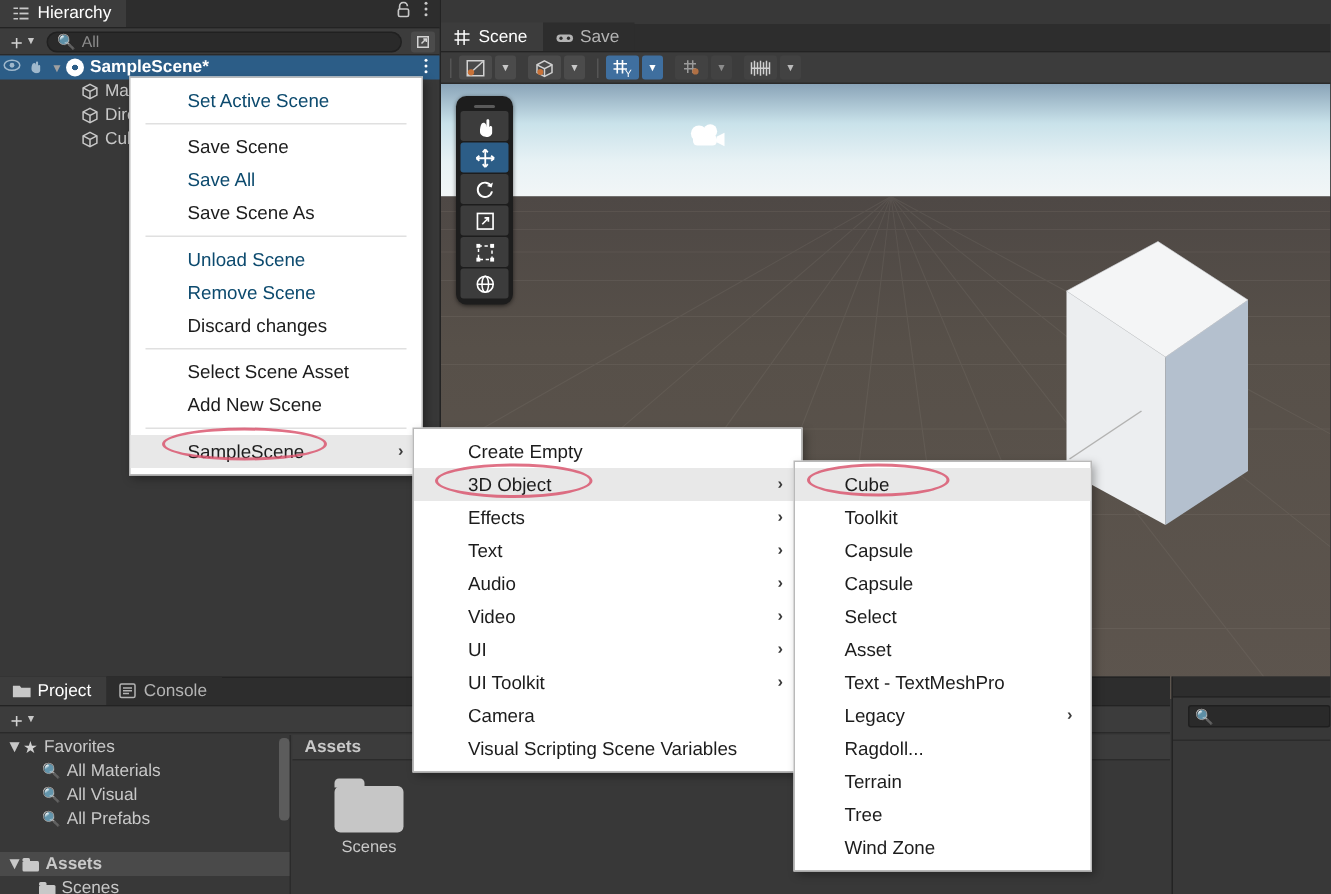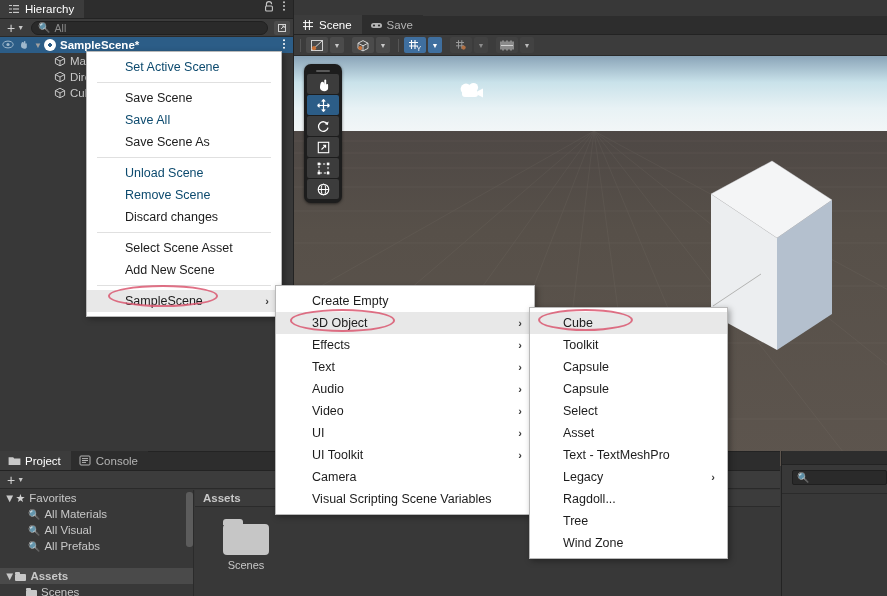--- a/index.html
+++ b/index.html
@@ -698,20 +698,23 @@
       <span>Text - TextMeshPro</span>
       </div>
     <div class="mi">
       <span>Legacy</span>
       <span class="arrow">›</span>
       </div>
     <div class="mi">
       <span>Ragdoll...</span>
       </div>
     <div class="mi">
+      <span>Terrain</span>
+      </div>
+    <div class="mi">
       <span>Tree</span>
       </div>
     <div class="mi">
       <span>Wind Zone</span>
       </div>
   </div>
 
   <div class="ellipse" style="left:108px; top:285px; width:110px; height:22px;"></div>
   <div class="ellipse" style="left:290px; top:309px; width:105px; height:23px;"></div>
   <div class="ellipse" style="left:538px; top:309px; width:95px; height:22px;"></div>

